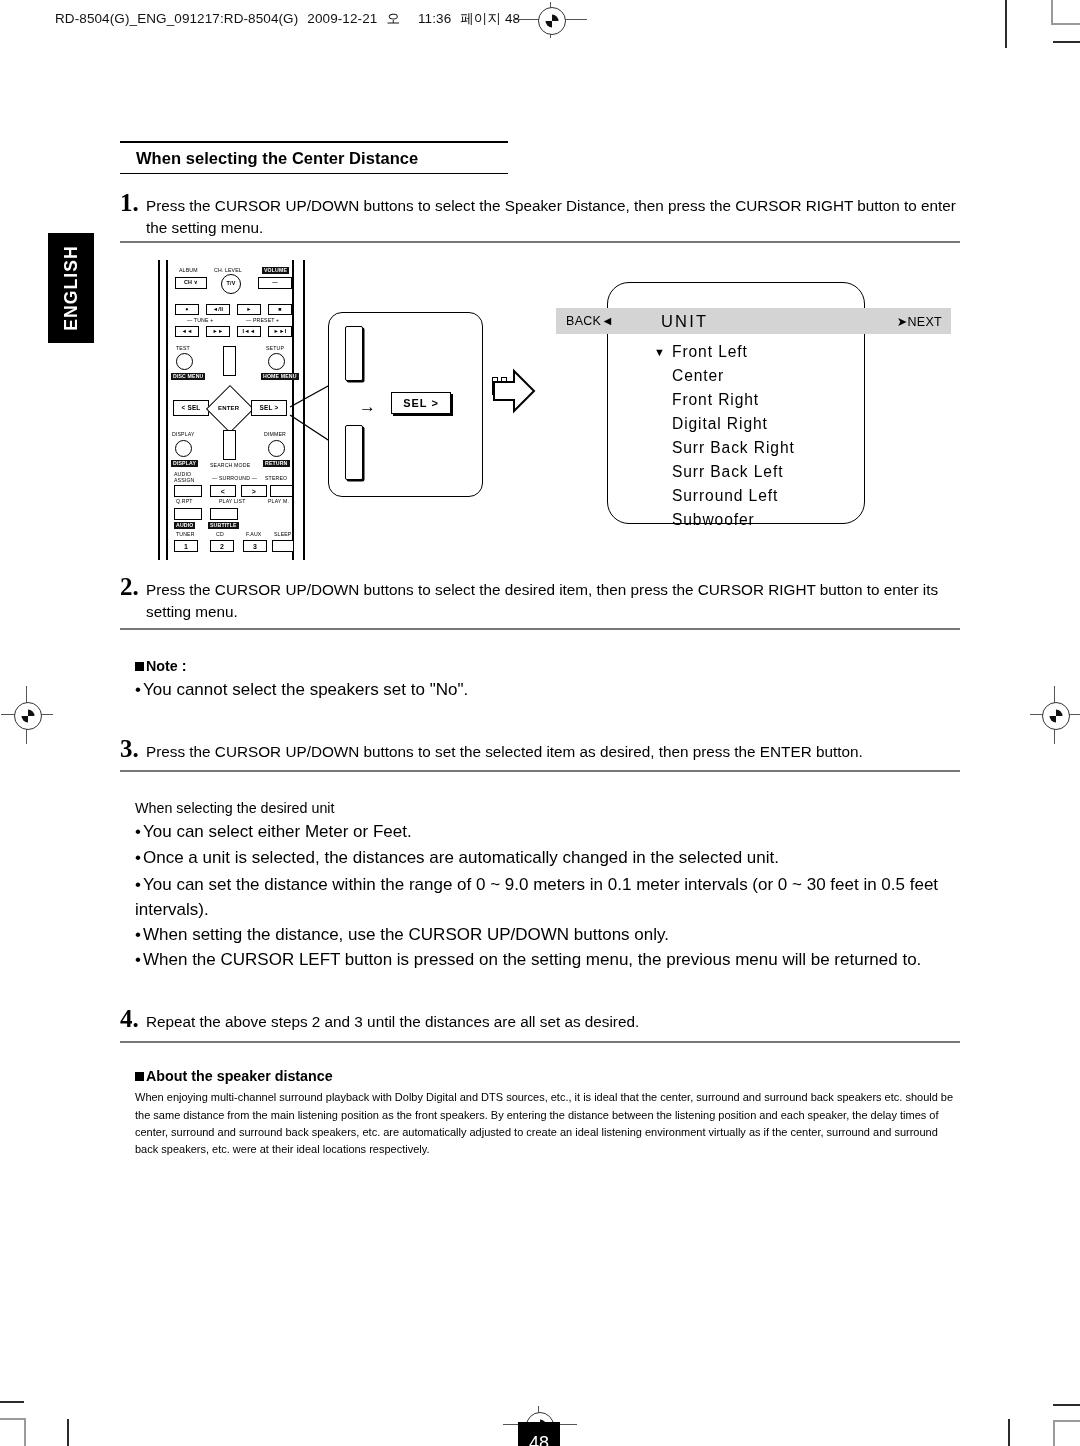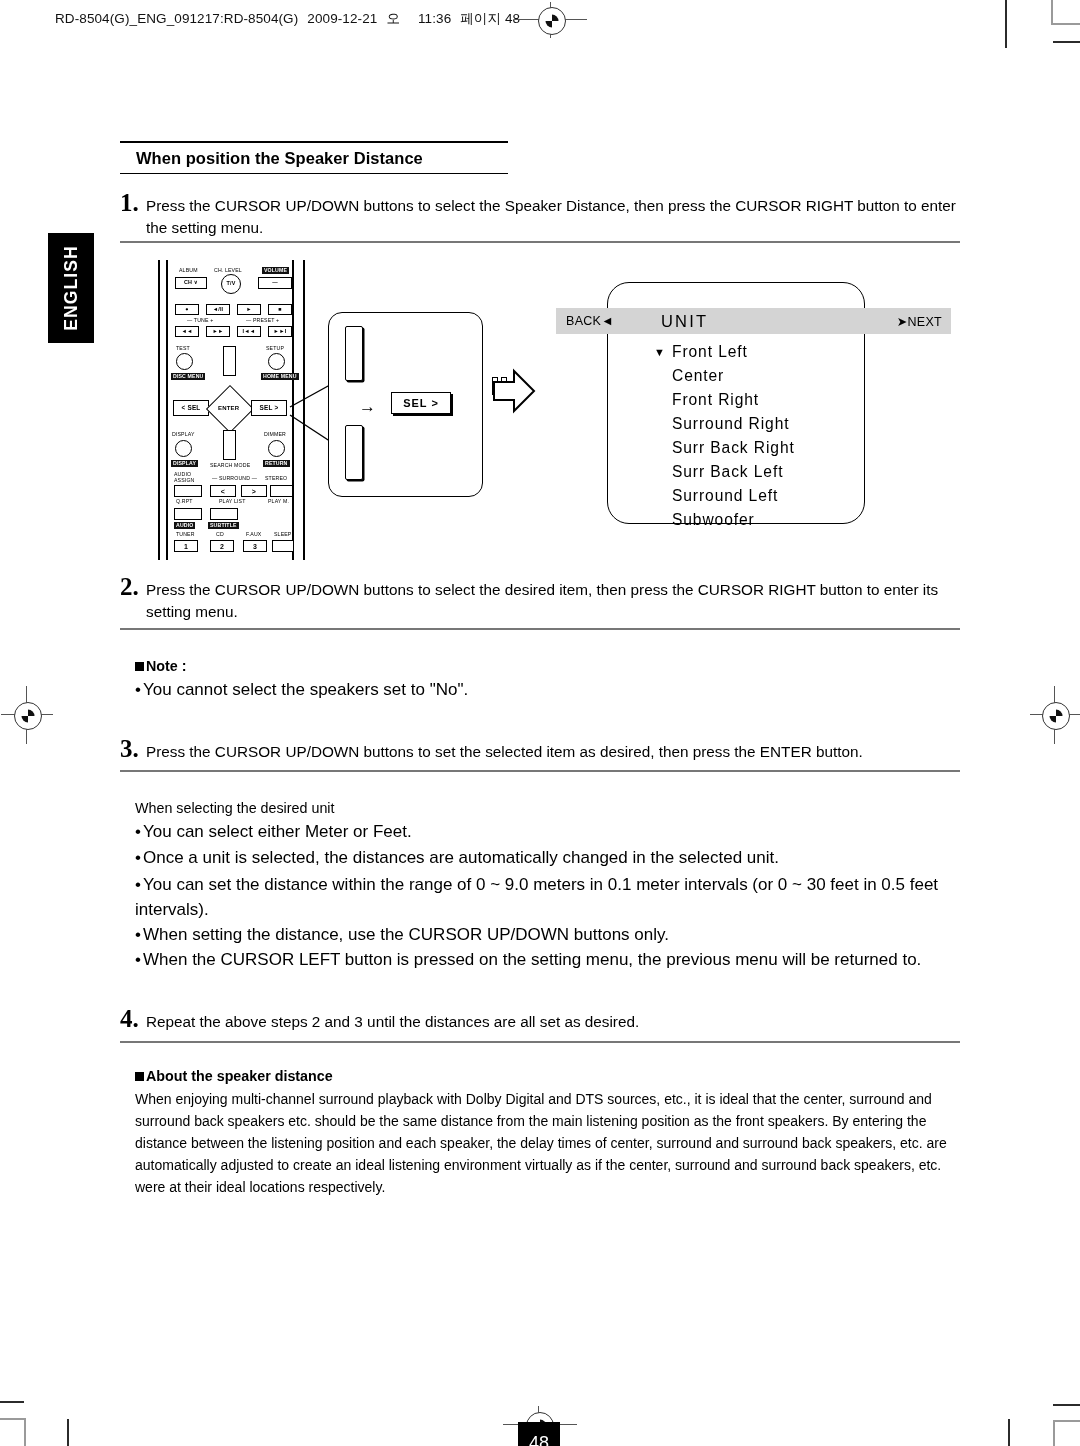--- a/index.html
+++ b/index.html
@@ -159,21 +159,21 @@
   .bullet-line {
     font-size: 17px;
     line-height: 1.48;
   }
   .bullet-line .dot {
     display: inline-block;
     width: 7px;
     margin-right: 1px;
   }
   .para {
-    font-size: 14px;
+    font-size: 11px;
     line-height: 1.56;
   }
 
   
   .page-badge {
     position: absolute;
     left: 518px;
     top: 1422px;
     width: 42px;
     height: 80px;
@@ -425,21 +425,21 @@
 <div class="trim-l" style="left:1053px; top:1420px; width:27px; height:2px;"></div>
 <div class="trim-l" style="left:1053px; top:1420px; width:2px; height:26px;"></div>
 <div class="crop-line-v" style="left:1008px; top:1419px; height:27px;"></div>
 
 <div class="lang-tab">
   <span>ENGLISH</span>
 </div>
 
 <div class="section-title-wrap">
   <div class="rule-top"></div>
-  <div class="section-title">When position the Speaker Distance</div>
+  <div class="section-title">When selecting the Center Distance</div>
   <div class="rule-bot"></div>
 </div>
 
 <div class="step" style="left:120px; top:192px; width:840px;">
   <div class="step-num">1.</div>
   <div class="step-text">Press the CURSOR UP/DOWN buttons to select the Speaker Distance, then press the CURSOR RIGHT button to enter the setting menu.</div>
 </div>
 <div class="hr-thin" style="left:120px; top:241px; width:840px;"></div>
 
 <div class="figure">
@@ -558,21 +558,21 @@
       <div class="osd-item">
         <span class="caret">▼</span><span>Front Left</span>
       </div>
       <div class="osd-item">
         <span>Center</span>
       </div>
       <div class="osd-item">
         <span>Front Right</span>
       </div>
       <div class="osd-item">
-        <span>Surround Right</span>
+        <span>Digital Right</span>
       </div>
       <div class="osd-item">
         <span>Surr Back Right</span>
       </div>
       <div class="osd-item">
         <span>Surr Back Left</span>
       </div>
       <div class="osd-item">
         <span>Surround Left</span>
       </div>

